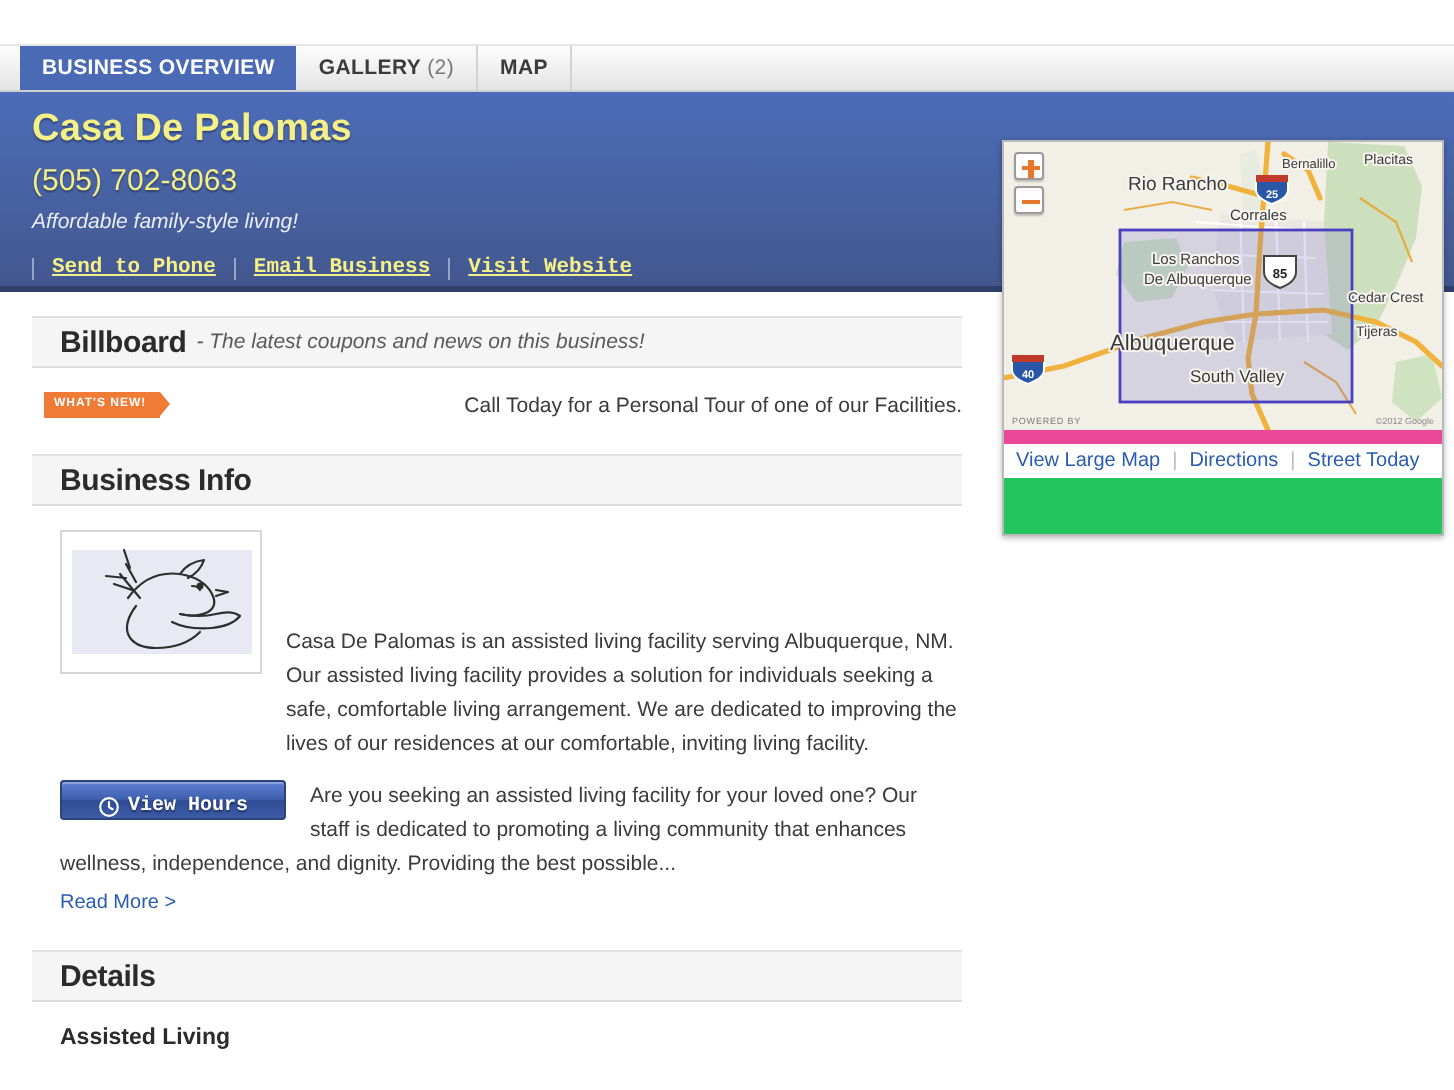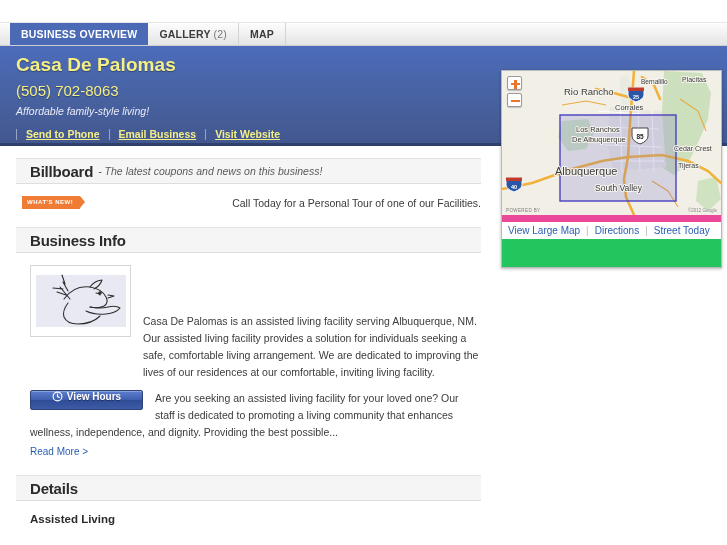--- a/index.html
+++ b/index.html
@@ -62,20 +62,21 @@
     font-size:10.5px; font-style:italic; color:#e8ecf7;
     margin-top:3px; line-height:14px;
   }
   .biz-links {
     margin-top:10px; display:flex; align-items:center;
     font-size:10.5px; font-weight:bold;
   }
   .biz-links a {
     color:#f4ef86; text-decoration:underline; padding:0 9px; cursor:pointer;
     white-space:nowrap;
+    font-family:Liberation Mono, monospace;
   }
   .biz-links .divider {
     width:1px; height:11px; background:rgba(255,255,255,.45);
   }
 
   
   .map-widget {
     position:absolute; left:489px; top:70px; width:221px; height:198px;
     background:#22c55e;
     border:1px solid #b9b9b9;
@@ -166,23 +167,24 @@
   .info-para {
     margin-left:12px; font-size:10.5px; line-height:17px; color:#3b3b3b;margin-top:48px;
   }
   .info-second { margin-top:9px; }
   .hours-btn {
     float:left; margin:0 12px 4px 0;
     width:113px; height:20px;
     background: linear-gradient(to bottom, #5e7fd0 0%, #3f5fae 48%, #2f4c96 52%, #3d5aa6 100%);
     border:1px solid #2c4279; border-radius:2px;
     color:#ffffff; font-size:10px; font-weight:bold;
-    display:flex; align-items:flex-start; justify-content:center; gap:4px;
+    display:flex; align-items:flex-end; justify-content:center; gap:4px;
     cursor:pointer; box-shadow:inset 0 1px 0 rgba(255,255,255,.28);
     text-shadow:0 1px 1px rgba(0,0,0,.4);
+    font-family:Liberation Mono, monospace;
   }
   .info-para2 { font-size:10.5px; line-height:17px; color:#3b3b3b; }
   .read-more {
     clear:both; display:inline-block; margin-top:2px;
     font-size:10px; color:#2a5db0; text-decoration:none; cursor:pointer;
   }
 
   
   .details-body { padding:12px 0 0 14px; }
   .detail-block { padding-bottom:11px; }

